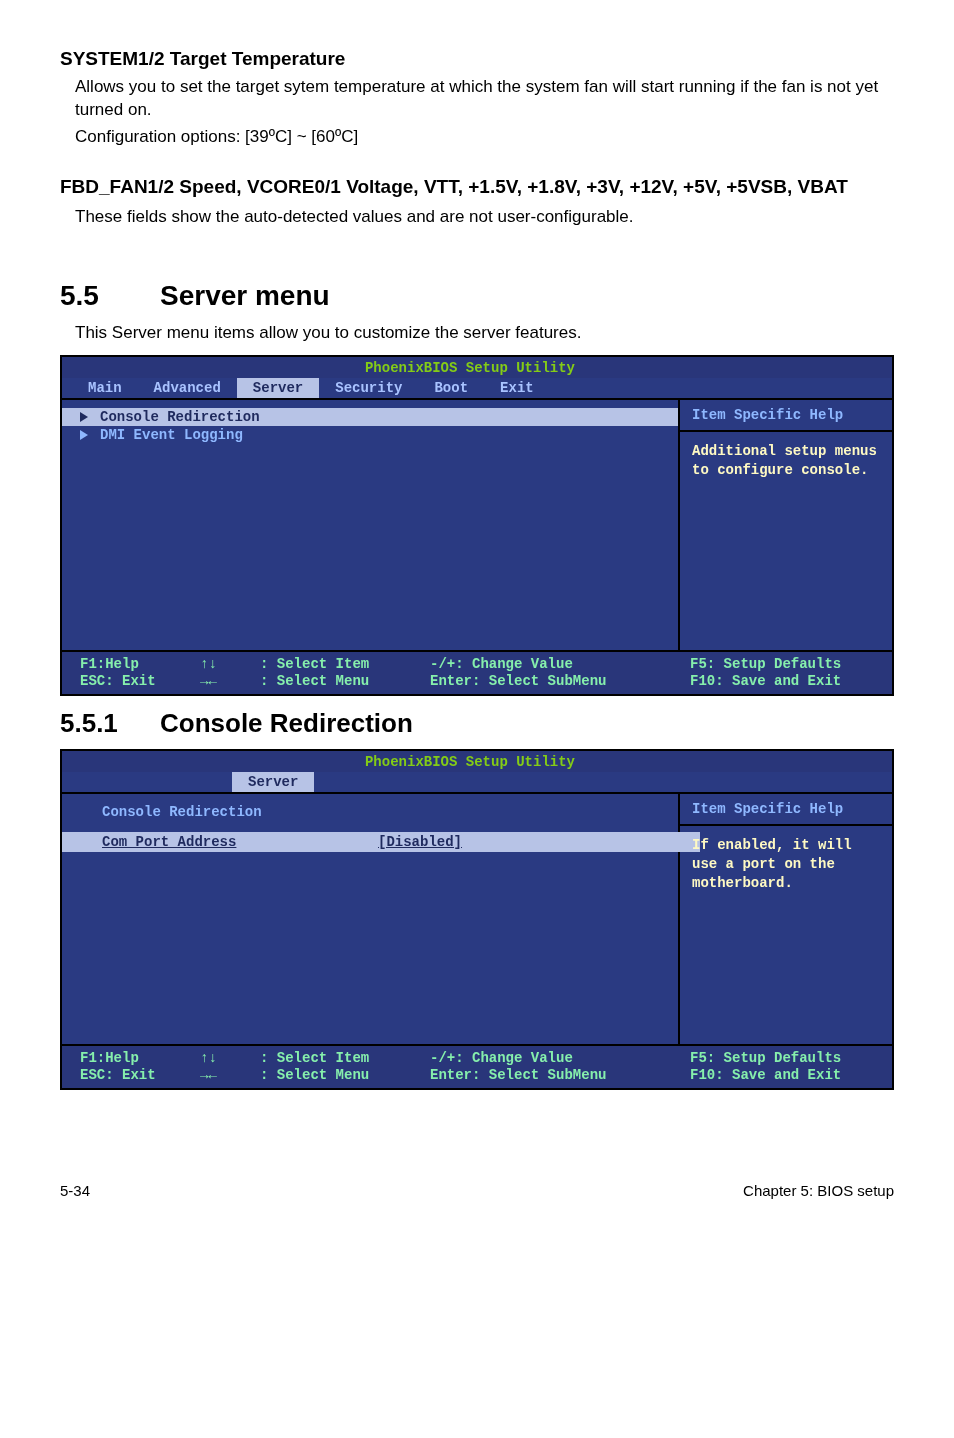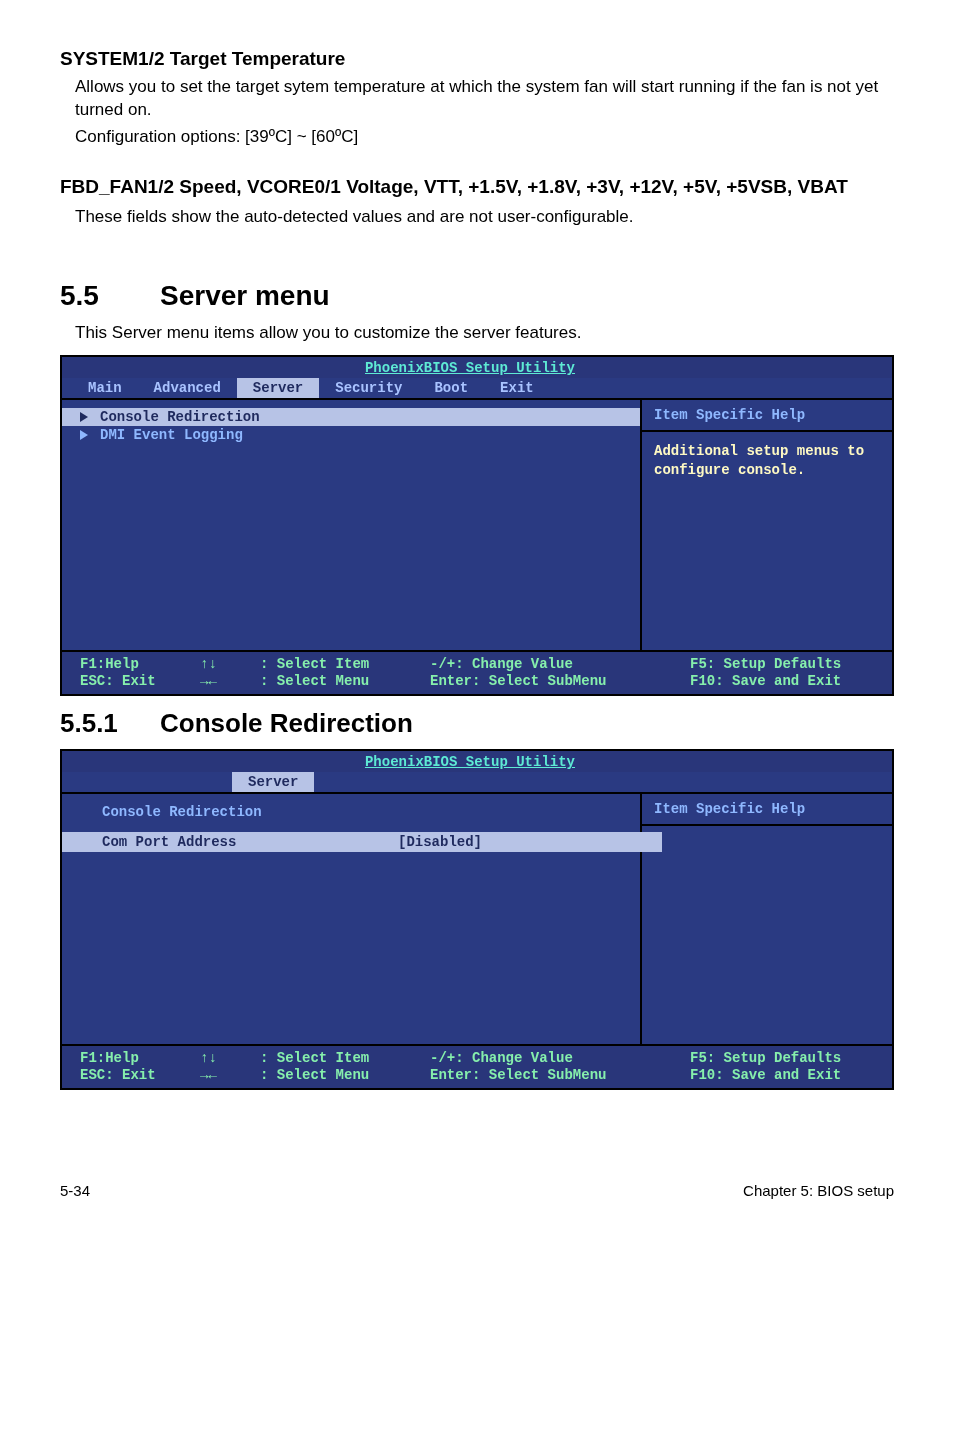--- a/index.html
+++ b/index.html
@@ -48,24 +48,23 @@
     border: 2.5px solid #000;
     font-family: "Courier New", Courier, monospace;
     font-size: 14px;
     font-weight: bold;
     color: #8fb8ff;
     background: #2a3a82;
     margin-top: 10px;
   }
   .bios-title {
     text-align: center;
-    color: #5eead4;
+    color: #84cc16;
     padding: 3px 14px 2px 0;
     background: #29367a;
-    text-decoration: underline;
   }
   .bios-tabs {
     display: flex;
     background: #2a3a82;
     padding: 0 10px;
     text-align: center;
   }
   .bios-tab {
     padding: 2px 16px;
     color: #a9c3ff;
@@ -79,21 +78,21 @@
     border-top: 2px solid #000;
     border-bottom: 2px solid #000;
     min-height: 250px;
   }
   .bios-left {
     flex: 1 1 auto;
     padding: 8px 18px;
     border-right: 2px solid #000;
   }
   .bios-right {
-    width: 250px;
+    width: 212px;
     padding: 0;
   }
   .bios-right-headerbox {
     border-bottom: 2px solid #000;
     padding: 7px 12px;
   }
   .bios-right-body {
     padding: 10px 12px;
     color: #fef9c3;
     line-height: 1.35;
@@ -112,21 +111,22 @@
   }
   .tri {
     width: 0; height: 0;
     border-top: 5px solid transparent;
     border-bottom: 5px solid transparent;
     border-left: 8px solid currentColor;
     flex: 0 0 auto;
   }
   .bios-kv {
     display: flex;
-    gap: 36px;
+    gap: 16px;
+    text-decoration: underline;
   }
   .bios-kv .k { width: 260px; }
 
   .bios-footer {
     background: #29367a;
     padding: 4px 18px 5px 18px;
     color: #86efac;
     display: grid;
     grid-template-columns: 120px 60px 170px 260px 180px;
     row-gap: 1px;
@@ -219,20 +219,21 @@
       </div>
       <div class="bios-kv bios-item selected" style="margin:0 -40px; padding:2px 40px">
         <span class="k">Com Port Address</span>
         <span>[Disabled]</span>
       </div>
     </div>
     <div class="bios-right">
       <div class="bios-right-headerbox">
         <span>Item Specific Help</span>
       </div>
+      <div class="bios-right-body">If enabled, it will use a port on the motherboard.</div>
     </div>
   </div>
   <div class="bios-footer">
     <span>F1:Help</span>
     <span>↑↓</span>
     <span>: Select Item</span>
     <span>-/+: Change Value</span>
     <span>F5: Setup Defaults</span>
     <span>ESC: Exit</span>
     <span>→←</span>

